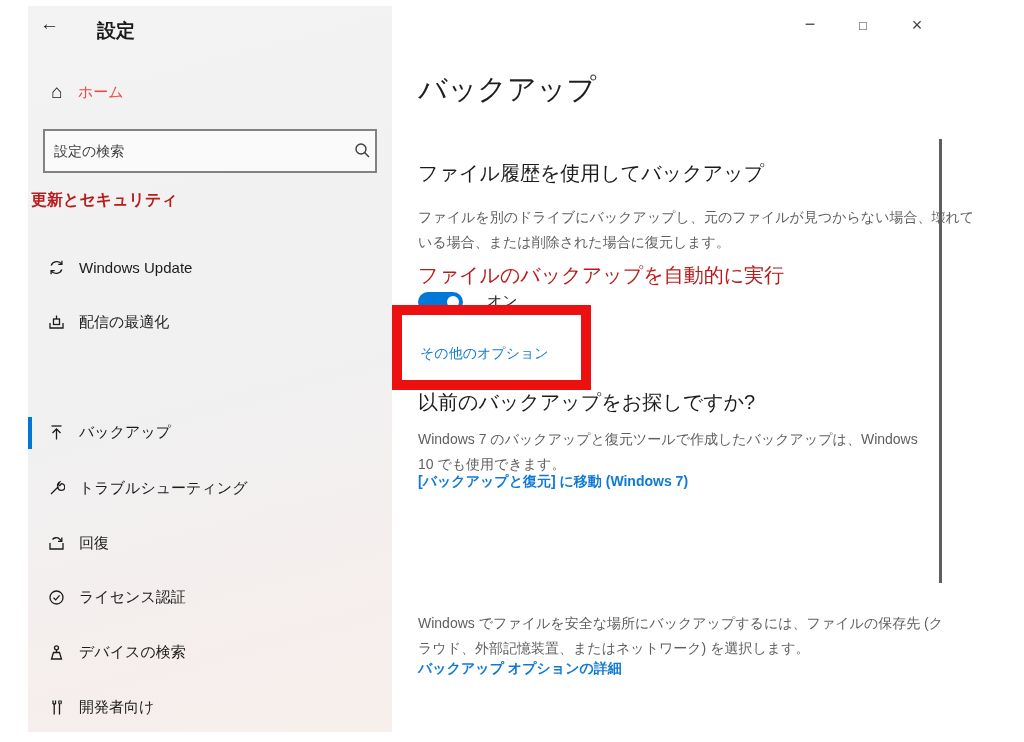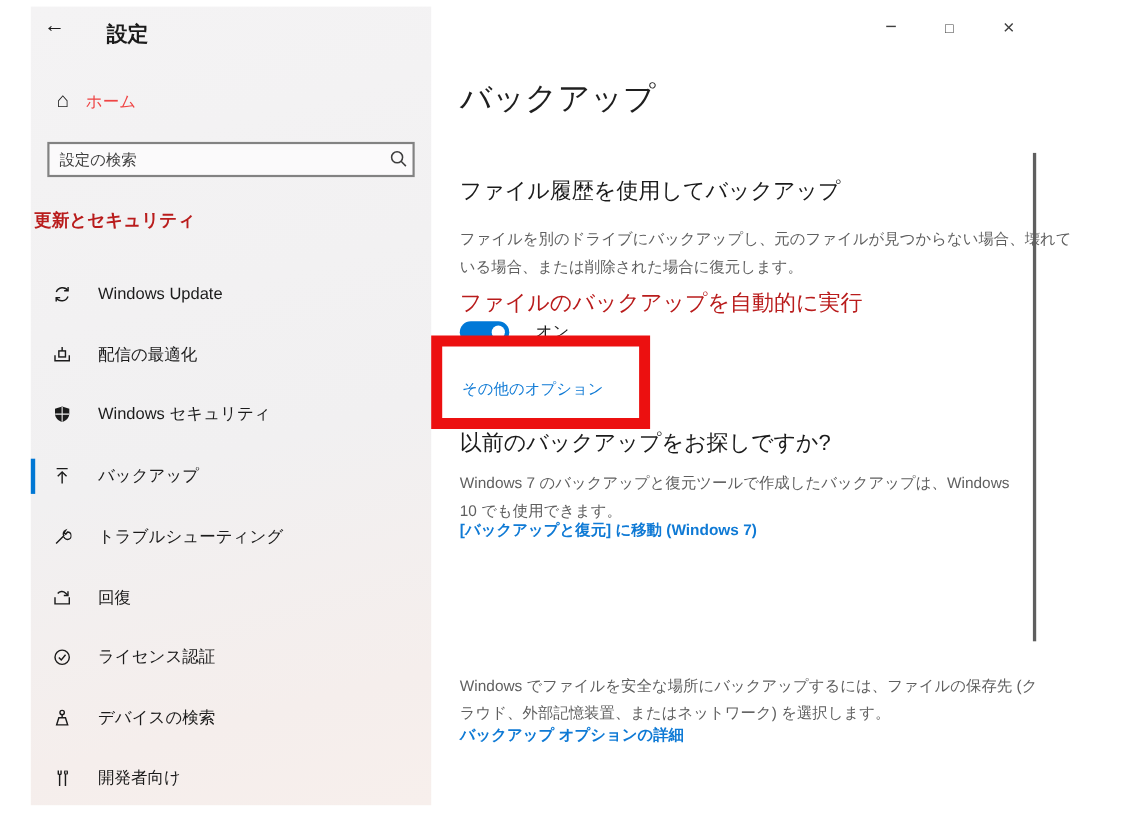--- a/index.html
+++ b/index.html
@@ -25,37 +25,37 @@
   .win-controls { position:absolute; left:0; top:10px; width:1024px; height:32px; pointer-events:none; }
   .win-controls .win-btn { pointer-events:auto; }
 
   
   .home-row { position:absolute; left:28px; top:74px; width:364px; height:36px; display:flex; align-items:center; cursor:pointer; }
   .home-row .ico { width:18px; margin-left:20px; font-size:19px; line-height:18px; color:#1b1b1b; text-align:center; }
   .home-row .lbl { margin-left:12px; font-size:15px; color:#ef4444; }
 
   
   .search-box {
-    position:absolute; left:43px; top:129px; width:334px; height:32px;
+    position:absolute; left:43px; top:129px; width:334px; height:44px;
     border:2px solid #828282; background:#fbfafb; display:flex; align-items:center;
   }
   .search-box input {
     flex:1; border:none; outline:none; background:transparent;
     font-family:inherit; font-size:14px; color:#3d3d3d; padding-left:9px;
   }
   .search-box input::placeholder { color:#3d3d3d; opacity:1; }
   .search-box .mag { width:26px; height:20px; flex:0 0 auto; }
 
   
   .group-header { position:absolute; left:31px; top:190px; font-size:16px; font-weight:bold; color:#b91c1c; }
 
   
   .nav-item { position:absolute; left:28px; width:364px; height:36px; display:flex; align-items:center; cursor:pointer; }
   .nav-item .ico { width:17px; height:17px; margin-left:20px; flex:0 0 auto; }
-  .nav-item .lbl { margin-left:24px; font-size:15px; color:#1b1b1b; white-space:nowrap; }
+  .nav-item .lbl { margin-left:14px; font-size:15px; color:#1b1b1b; white-space:nowrap; }
   .nav-item.selected::before {
     content:""; position:absolute; left:0; top:3px; width:4px; height:32px; background:#0077d4;
   }
   .nav-item svg { display:block; width:17px; height:17px; stroke:#1b1b1b; fill:none; stroke-width:1.3; }
 
   
   .main-title { position:absolute; left:418px; top:70px; font-size:29px; font-weight:300; color:#1f1f1f; }
 
   .sec-head { position:absolute; left:418px; font-size:20px; font-weight:400; color:#1b1b1b; white-space:nowrap; }
   .sec-body { position:absolute; left:418px; font-size:14px; line-height:25px; color:#5f5f5f; white-space:pre-line; }
@@ -126,30 +126,20 @@
     <span class="ico">
       <svg viewBox="0 0 17 17">
         <path d="M2 9 V14 H15 V9"></path>
           <rect x="5.5" y="5" width="6" height="5.5"></rect>
         <line x1="8.5" y1="5" x2="8.5" y2="1.5"></line>
       </svg>
     </span>
     <span class="lbl">配信の最適化</span>
   </div>
 
-  <div class="nav-item" style="top:358px">
-    <span class="ico">
-      <svg viewBox="0 0 17 17">
-        <path d="M8.5 1.5 L15 3.5 V8 C15 12 12 14.7 8.5 15.7 C5 14.7 2 12 2 8 V3.5 Z" fill="#1b1b1b" stroke="none"></path>
-        <line x1="8.5" y1="2" x2="8.5" y2="15.5" stroke="#f2f1f2" stroke-width="1"></line>
-        <line x1="2.2" y1="8.5" x2="14.8" y2="8.5" stroke="#f2f1f2" stroke-width="1"></line>
-      </svg>
-    </span>
-    <span class="lbl">Windows セキュリティ</span>
-  </div>
 
   <div class="nav-item selected" style="top:414px">
     <span class="ico">
       <svg viewBox="0 0 17 17">
         <line x1="3.5" y1="2" x2="13.5" y2="2"></line>
           <line x1="8.5" y1="5" x2="8.5" y2="15.5"></line>
         <path d="M4.5 9 L8.5 5 L12.5 9"></path>
       </svg>
     </span>
     <span class="lbl">バックアップ</span>

